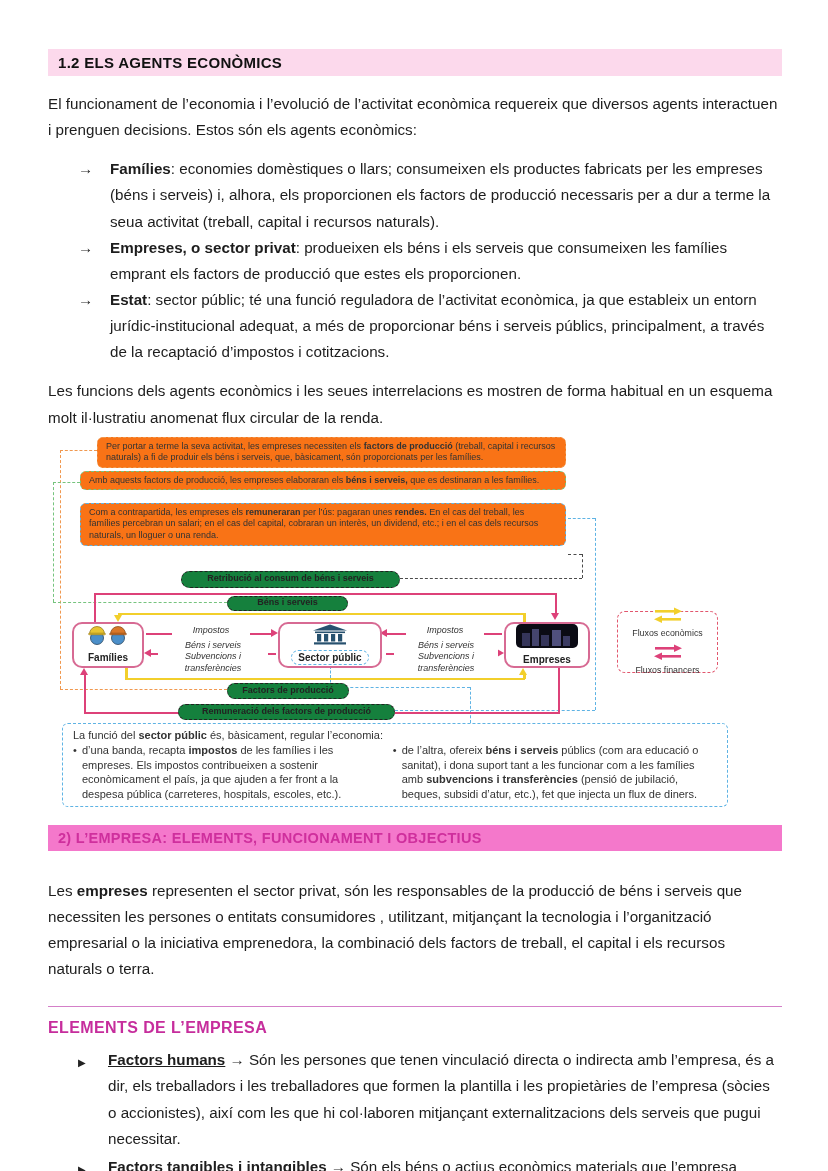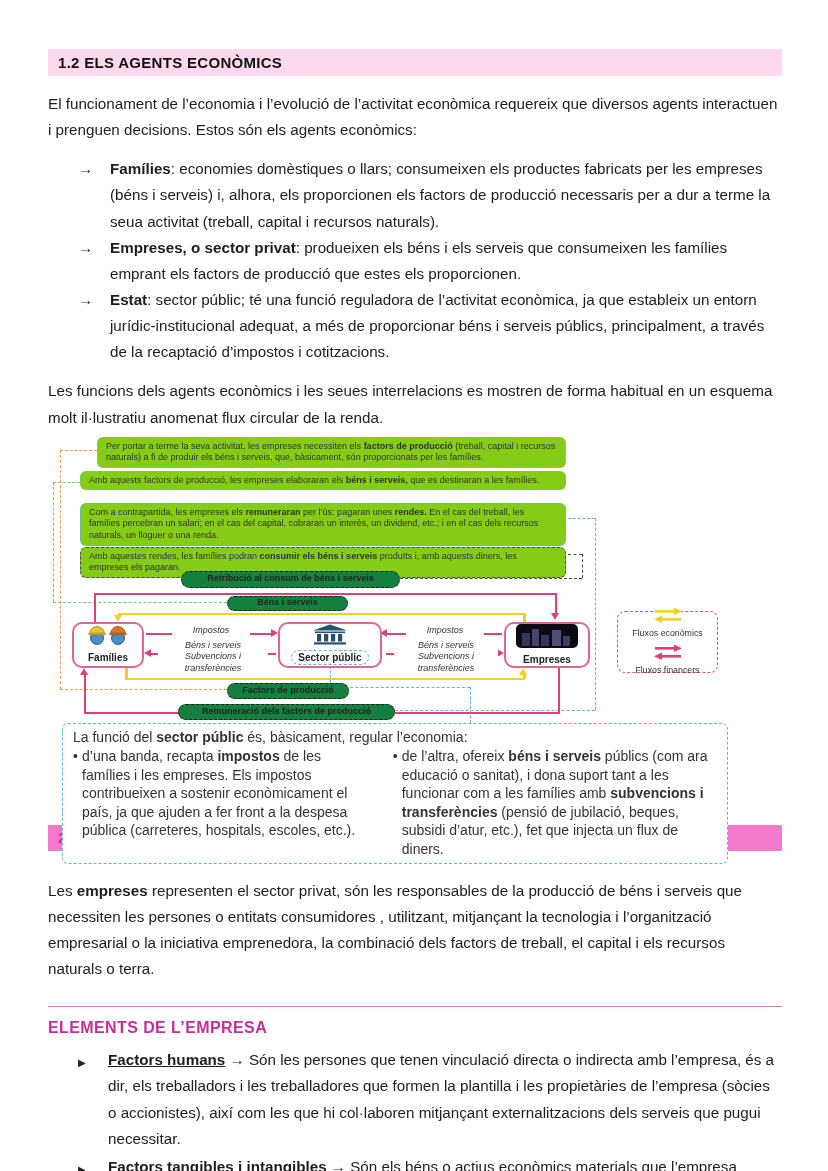--- a/index.html
+++ b/index.html
@@ -26,21 +26,21 @@
   .alist .it{display:grid;grid-template-columns:34px 1fr;font-size:15.2px;line-height:1.72}
   .alist .mk{text-align:left;padding-left:2px}
   .elist{margin:10px 0 0 30px}
   .elist .it{display:grid;grid-template-columns:30px 1fr;font-size:15.2px;line-height:1.72;margin-bottom:2px}
   .elist .mk{font-size:10px;padding-top:7px;color:#222}
   .u-term{font-weight:bold;text-decoration:underline}
   .hr{border:none;border-top:1.5px solid #d47fc8;margin:24px 0 12px}
   .subhead{color:var(--subtx);font-weight:bold;font-size:16px;letter-spacing:.4px;margin:0 0 9px}
   
   .diagram{position:relative;width:690px;height:368px;margin:6px 0 0 2px;font-size:9px;line-height:1.3}
-  .dbox{position:absolute;background:#84cc16;border:1.5px dashed;border-radius:6px;padding:3px 8px;z-index:2;color:#333}
+  .dbox{position:absolute;background:#f97316;border:1.5px dashed;border-radius:6px;padding:3px 8px;z-index:2;color:#333}
   .b-or{border-color:var(--orange)} .b-gr{border-color:var(--green)} .b-bl{border-color:var(--blue)} .b-dk{border-color:var(--dark)}
   .pill{position:absolute;background:#15803d;border:1.5px dashed;border-radius:9px;font-weight:bold;display:flex;align-items:center;justify-content:center;z-index:3;color:#222}
   .hl{position:absolute;height:2px;background:var(--pink);z-index:1}
   .vl{position:absolute;width:2px;background:var(--pink);z-index:1}
   .yel{background:var(--yellow);height:2.5px}
   .yelv{background:var(--yellow);width:2.5px}
   .dashh{position:absolute;height:0;border-top:1.5px dashed;z-index:0}
   .dashv{position:absolute;width:0;border-left:1.5px dashed;z-index:0}
   .c-or{border-color:var(--orange)} .c-gr{border-color:var(--green)} .c-bl{border-color:var(--blue)} .c-dk{border-color:var(--dark)}
   .ar{position:absolute;width:0;height:0;z-index:2}
@@ -48,21 +48,21 @@
   .ar-l{border-top:4.5px solid transparent;border-bottom:4.5px solid transparent;border-right:7px solid var(--pink)}
   .ar-d{border-left:4.5px solid transparent;border-right:4.5px solid transparent;border-top:7px solid var(--pink)}
   .ar-u{border-left:4.5px solid transparent;border-right:4.5px solid transparent;border-bottom:7px solid var(--pink)}
   .ar-d.y{border-top-color:var(--yellow)} .ar-u.y{border-bottom-color:var(--yellow)}
   .node{position:absolute;top:185px;height:46px;background:#fff;border:2px solid var(--pink-soft);border-radius:10px;display:flex;flex-direction:column;align-items:center;justify-content:center;gap:1px;z-index:3}
   .node .nl{font-weight:bold;font-size:10px;color:#222}
   .sp-oval{border:1.5px dashed var(--blue);border-radius:9px;padding:0 6px}
   .flabel{position:absolute;background:#fff;font-style:italic;text-align:center;z-index:2;color:#333;padding:0 2px}
   .legend{position:absolute;left:567px;top:174px;width:101px;height:62px;border:1.5px dashed var(--legend);border-radius:8px;background:#fff;display:flex;flex-direction:column;align-items:center;justify-content:center;gap:1px;z-index:3}
   .legend .ll{font-size:8.8px;color:#333}
-  .note{position:absolute;left:12px;top:286px;width:666px;min-height:74px;border:1.5px dashed var(--blue);border-radius:6px;background:#fff;padding:4px 10px 5px;z-index:3;font-size:14px;line-height:1.32;color:#333}
+  .note{position:absolute;left:12px;top:286px;width:666px;min-height:74px;border:1.5px dashed var(--blue);border-radius:6px;background:#fff;padding:4px 10px 5px;z-index:3;font-size:11px;line-height:1.32;color:#333}
   .note .cols{display:flex;gap:22px;margin-top:1px}
   .note .col{display:grid;grid-template-columns:9px 1fr}
   .note .c1{width:303px}.note .c2{width:330px}
 </style>
 </head>
 <body>
 
 <div class="content">
 
   <div class="band1">1.2 ELS AGENTS ECONÒMICS</div>
@@ -83,21 +83,20 @@
     </div>
   </div>
 
   <p class="body">Les funcions dels agents econòmics i les seues interrelacions es mostren de forma habitual en un esquema molt il·lustratiu anomenat flux circular de la renda.</p>
 
   <div class="diagram">
 
     <div class="dbox b-or" style="left:47px;top:0;width:469px"><span>Per portar a terme la seva activitat, les empreses necessiten els </span><b>factors de producció</b><span> (treball, capital i recursos naturals) a fi de produir els béns i serveis, que, bàsicament, són proporcionats per les famílies.</span></div>
     <div class="dbox b-gr" style="left:30px;top:34px;width:486px"><span>Amb aquests factors de producció, les empreses elaboraran els </span><b>béns i serveis,</b><span> que es destinaran a les famílies.</span></div>
     <div class="dbox b-bl" style="left:30px;top:66px;width:486px"><span>Com a contrapartida, les empreses els </span><b>remuneraran</b><span> per l’ús: pagaran unes </span><b>rendes.</b><span> En el cas del treball, les famílies percebran un salari; en el cas del capital, cobraran un interès, un dividend, etc.; i en el cas dels recursos naturals, un lloguer o una renda.</span></div>
-    <div class="dbox b-dk" style="left:30px;top:110px;width:486px"><span>Amb aquestes rendes, les famílies podran </span><b>consumir els béns i serveis</b><span> produïts i, amb aquests diners, les empreses els pagaran.</span></div>
 
     <div class="dashh c-or" style="left:10px;top:13px;width:37px"></div>
     <div class="dashv c-or" style="left:10px;top:13px;height:239px"></div>
     <div class="dashh c-or" style="left:10px;top:252px;width:167px"></div>
     <div class="dashh c-gr" style="left:3px;top:45px;width:27px"></div>
     <div class="dashv c-gr" style="left:3px;top:45px;height:120px"></div>
     <div class="dashh c-gr" style="left:3px;top:165px;width:174px"></div>
     <div class="dashh c-bl" style="left:518px;top:81px;width:27px"></div>
     <div class="dashv c-bl" style="left:545px;top:81px;height:192px"></div>
     <div class="dashh c-bl" style="left:345px;top:273px;width:200px"></div>

